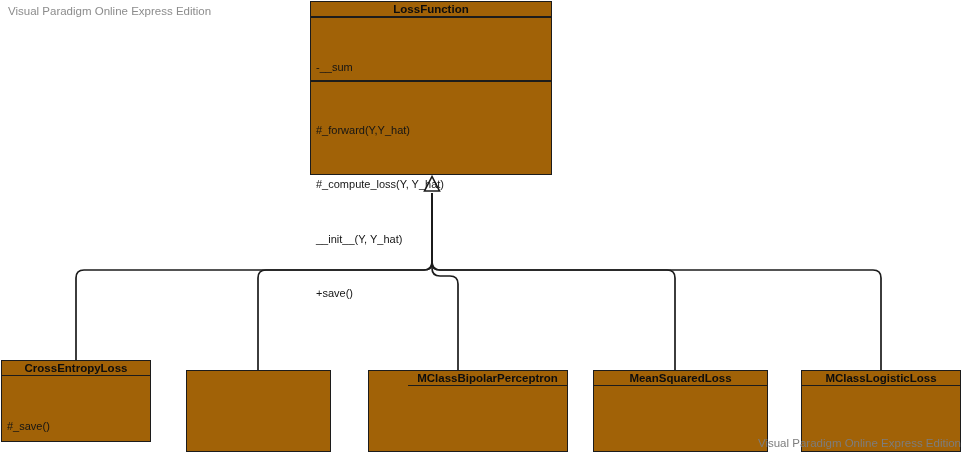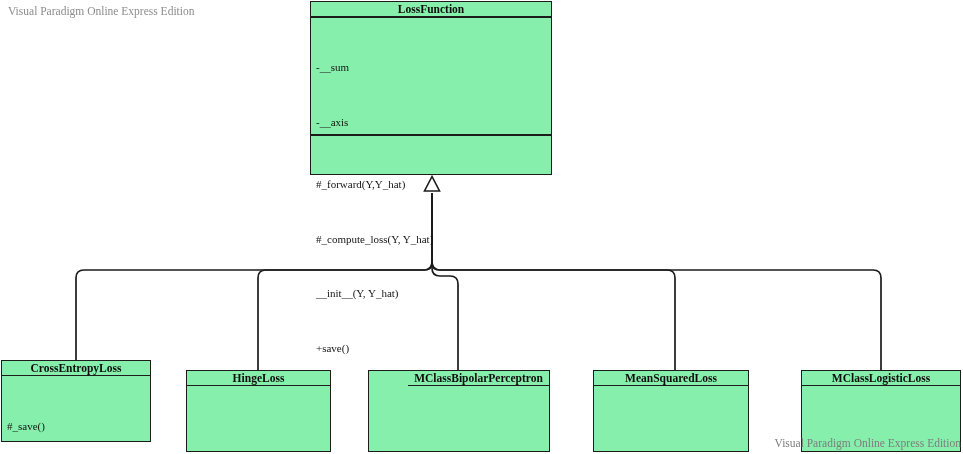--- a/index.html
+++ b/index.html
@@ -1,38 +1,38 @@
 <!DOCTYPE html>
 <html><head>
 <meta charset="utf-8">
 <style>
   html,body { margin:0; padding:0; background:#ffffff; }
   .canvas {
     position:relative;
     width:963px; height:454px;
     background:#ffffff;
-    font-family:Liberation Serif, serif;
+    font-family:Liberation Sans, sans-serif;
     overflow:hidden;
   }
   .watermark {
     position:absolute;
     font-size:11.5px;
     color:#8c8c8c;
     white-space:nowrap;
     z-index:6;
   }
   .wm-tl { left:8px; top:5px; }
   .wm-br { right:2px; top:437px; color:#7d7d7d; }
   svg.connectors {
     position:absolute; left:0; top:0; width:963px; height:454px;
     z-index:1;
   }
   .uml-class {
     position:absolute;
-    background:#86efac;
+    background:#a16207;
     border:1px solid #1c1c1c;
     box-sizing:border-box;
     z-index:3;
   }
   .uml-title {
     font-weight:bold;
     font-size:11.5px;
     line-height:13px;
     text-align:center;
     color:#0d0d0d;
@@ -72,48 +72,46 @@
       <path d="M432,193 L432,262 Q432,270 440,270 L667,270 Q675,270 675,278 L675,370"></path>
       <path d="M432,193 L432,262 Q432,270 440,270 L873,270 Q881,270 881,278 L881,370"></path>
       <polygon points="432,176.5 424.5,191 439.5,191" fill="#ffffff" stroke-width="1.6"></polygon>
     </g>
   </svg>
 
   <div class="uml-class" style="left:310px; top:1px; width:242px; height:174px;">
     <div class="uml-title">LossFunction</div>
     <div class="uml-attrs">
         <div class="uml-row">-__sum</div>
-        <div class="uml-row">-__axis</div>
       </div>
     <div class="uml-methods">
         <div class="uml-row">#_forward(Y,Y_hat)</div>
         <div class="uml-row">#_compute_loss(Y, Y_hat)</div>
         <div class="uml-row">__init__(Y, Y_hat)</div>
         <div class="uml-row">+save()</div>
       </div>
   </div>
 
   <div class="uml-class child" style="left:1px; top:360px; width:150px; height:82px;">
     <div class="uml-title">CrossEntropyLoss</div>
     <div class="uml-methods">
         <div class="uml-row">#_save()</div>
       </div>
   </div>
 
   <div class="uml-class child" style="left:186px; top:370px; width:145px; height:82px;">
-    <div class="uml-title">HingeLoss</div>
     <div class="uml-methods"></div>
   </div>
 
-  <div class="uml-class child" style="left:368px; top:370px; width:182px; height:82px;padding-left:39px;">
+  <div class="uml-class child" style="left:368px; top:370px; width:200px; height:82px;padding-left:39px;">
     <div class="uml-title">MClassBipolarPerceptron</div>
     <div class="uml-methods"></div>
   </div>
 
-  <div class="uml-class child" style="left:593px; top:370px; width:156px; height:82px;">
+  <div class="uml-class child" style="left:593px; top:370px; width:175px; height:82px;">
     <div class="uml-title">MeanSquaredLoss</div>
     <div class="uml-methods"></div>
   </div>
 
   <div class="uml-class child" style="left:801px; top:370px; width:160px; height:82px;">
     <div class="uml-title">MClassLogisticLoss</div>
     <div class="uml-methods"></div>
   </div>
 
   <div class="watermark wm-br">Visual Paradigm Online Express Edition</div>

